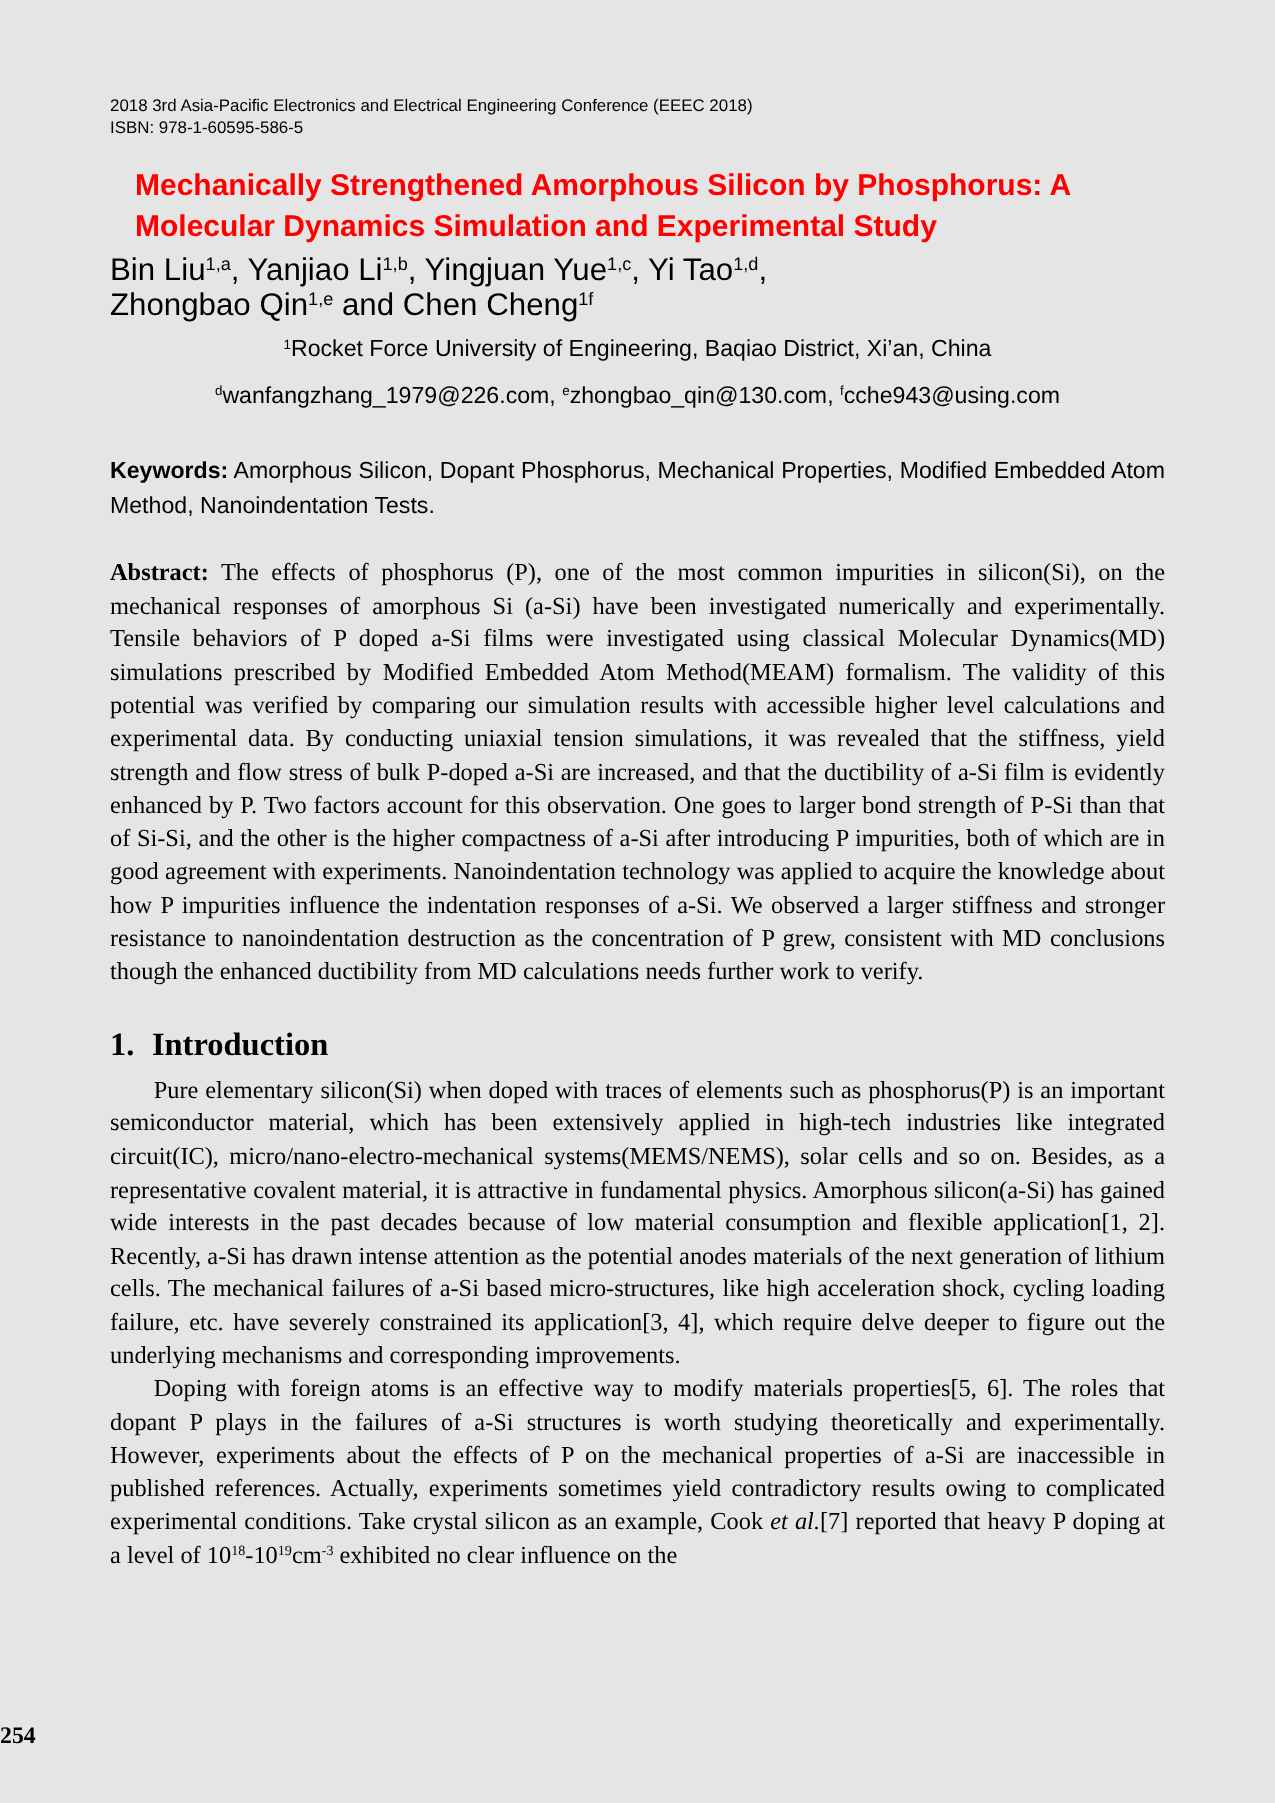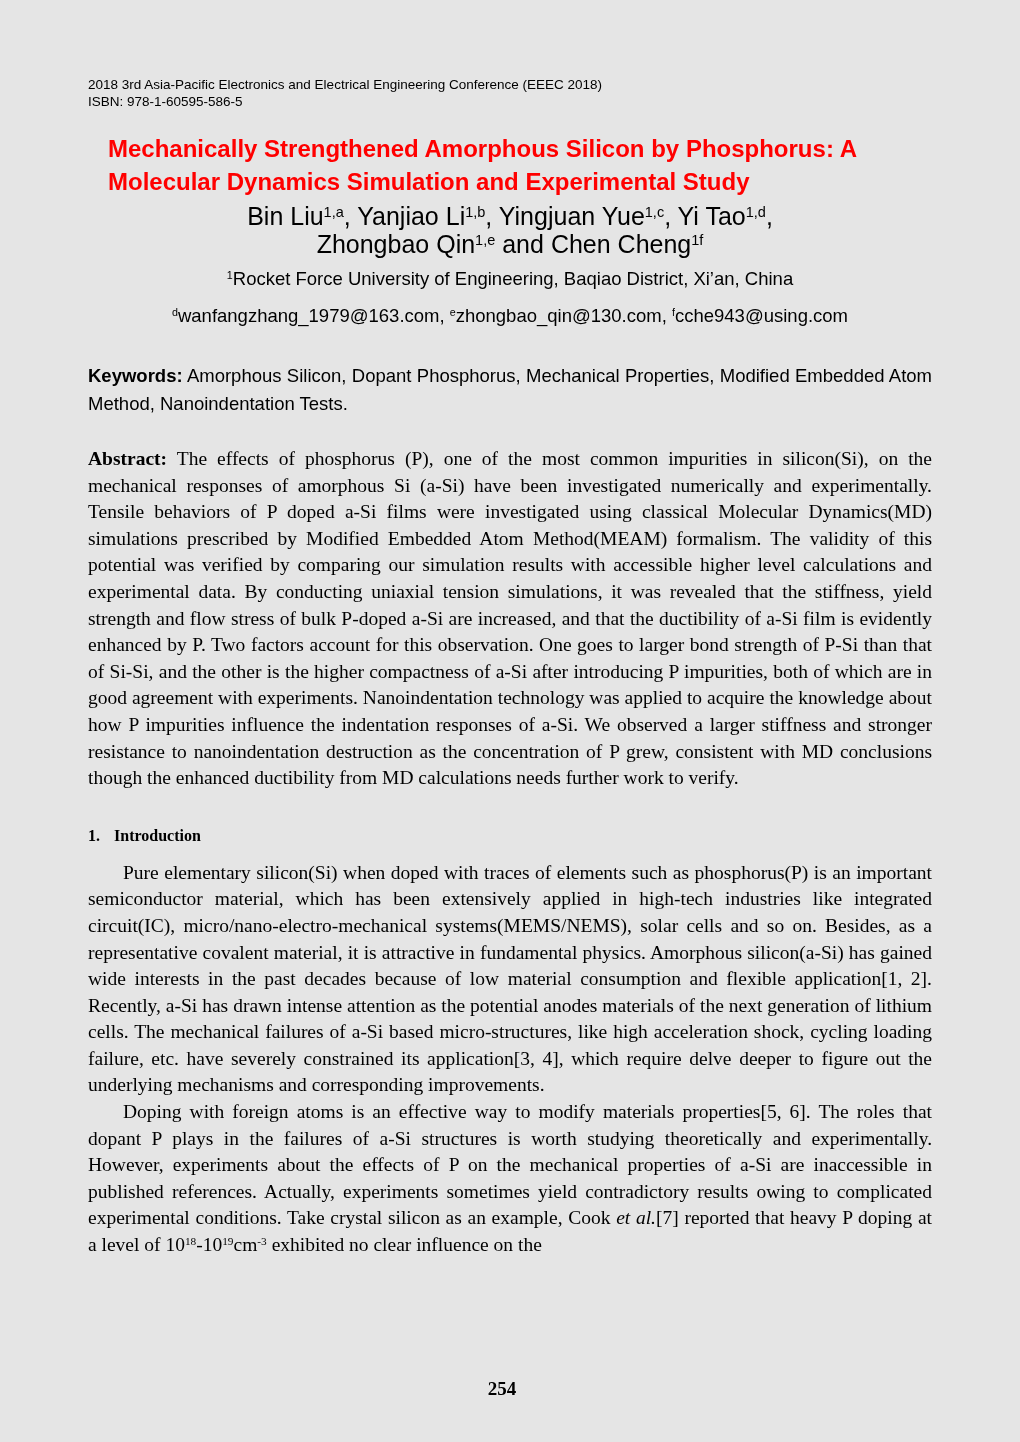--- a/index.html
+++ b/index.html
@@ -25,21 +25,20 @@
     margin: 22px auto 0 auto;
     width: 804px;
     color: #ff0000;
     font-family: "Liberation Sans", sans-serif;
     font-size: 24px;
     font-weight: bold;
     line-height: 33px;
   }
   .authors-block {
     margin-top: 4px;
-    text-align: center;
     font-family: "Liberation Sans", sans-serif;
     font-size: 25px;
     line-height: 28px;
   }
   .sup {
     font-size: 58%;
     vertical-align: 0.55em;
     line-height: 0;
   }
   .affiliation {
@@ -65,40 +64,40 @@
   }
   .bold-label { font-weight: bold; }
   .abstract {
     margin: 29px 0 0 0;
     font-size: 19.5px;
     line-height: 26.6px;
     text-align: justify;
   }
   .section-heading {
     margin: 30px 0 0 0;
-    font-size: 16px;
+    font-size: 26px;
     font-weight: bold;
     line-height: 28px;
   }
   .heading-number { display: inline-block; margin-right: 14px; }
   .body-para {
     margin: 0;
     font-size: 19.5px;
     line-height: 26.6px;
     text-align: justify;
     text-indent: 35px;
   }
   .body-para.first { margin-top: 10px; }
   .italic { font-style: italic; }
   .page-number {
     position: absolute;
     left: 0;
     right: 16px;
     bottom: 42px;
-    text-align: center;
+    text-align: left;
     font-size: 19px;
     font-weight: bold;
     line-height: 22px;
   }
 </style>
 </head>
 <body>
 
 <div class="page">
 
@@ -113,21 +112,21 @@
   </div>
 
   <div class="authors-block">
     <div><span>Bin Liu</span><span class="sup">1,a</span><span>, </span><span>Yanjiao Li</span><span class="sup">1,b</span><span>, </span><span>Yingjuan Yue</span><span class="sup">1,c</span><span>, </span><span>Yi Tao</span><span class="sup">1,d</span><span>,</span></div>
     <div><span>Zhongbao Qin</span><span class="sup">1,e</span><span> and </span><span>Chen Cheng</span><span class="sup">1f</span></div>
   </div>
 
   <div class="affiliation"><span class="sup">1</span><span>Rocket Force University of Engineering, Baqiao District, Xi’an, China</span></div>
 
   <div class="emails">
-    <div><span class="sup">d</span><span>wanfangzhang_1979@163.com</span><span>, </span><span class="sup">e</span><span>zhongbao_qin@130.com</span><span>, </span><span class="sup">f</span><span>cche943@using.com</span></div>
+    <div><span class="sup">d</span><span>wanfangzhang_1979@226.com</span><span>, </span><span class="sup">e</span><span>zhongbao_qin@130.com</span><span>, </span><span class="sup">f</span><span>cche943@using.com</span></div>
   </div>
 
   <p class="keywords"><span class="bold-label">Keywords:</span><span> Amorphous Silicon, Dopant Phosphorus, Mechanical Properties, Modified Embedded Atom Method, Nanoindentation Tests.</span></p>
 
   <p class="abstract"><span class="bold-label">Abstract:</span><span> The effects of phosphorus (P), one of the most common impurities in silicon(Si), on the mechanical responses of amorphous Si (a-Si) have been investigated numerically and experimentally. Tensile behaviors of P doped a-Si films were investigated using classical Molecular Dynamics(MD) simulations prescribed by Modified Embedded Atom Method(MEAM) formalism. The validity of this potential was verified by comparing our simulation results with accessible higher level calculations and experimental data. By conducting uniaxial tension simulations, it was revealed that the stiffness, yield strength and flow stress of bulk P-doped a-Si are increased, and that the ductibility of a-Si film is evidently enhanced by P. Two factors account for this observation. One goes to larger bond strength of P-Si than that of Si-Si, and the other is the higher compactness of a-Si after introducing P impurities, both of which are in good agreement with experiments. Nanoindentation technology was applied to acquire the knowledge about how P impurities influence the indentation responses of a-Si. We observed a larger stiffness and stronger resistance to nanoindentation destruction as the concentration of P grew, consistent with MD conclusions though the enhanced ductibility from MD calculations needs further work to verify.</span></p>
 
   <div class="section-heading"><span class="heading-number">1.</span><span>Introduction</span></div>
 
   <p class="body-para first">Pure elementary silicon(Si) when doped with traces of elements such as phosphorus(P) is an important semiconductor material, which has been extensively applied in high-tech industries like integrated circuit(IC), micro/nano-electro-mechanical systems(MEMS/NEMS), solar cells and so on. Besides, as a representative covalent material, it is attractive in fundamental physics. Amorphous silicon(a-Si) has gained wide interests in the past decades because of low material consumption and flexible application[1, 2]. Recently, a-Si has drawn intense attention as the potential anodes materials of the next generation of lithium cells. The mechanical failures of a-Si based micro-structures, like high acceleration shock, cycling loading failure, etc. have severely constrained its application[3, 4], which require delve deeper to figure out the underlying mechanisms and corresponding improvements.</p>
 

